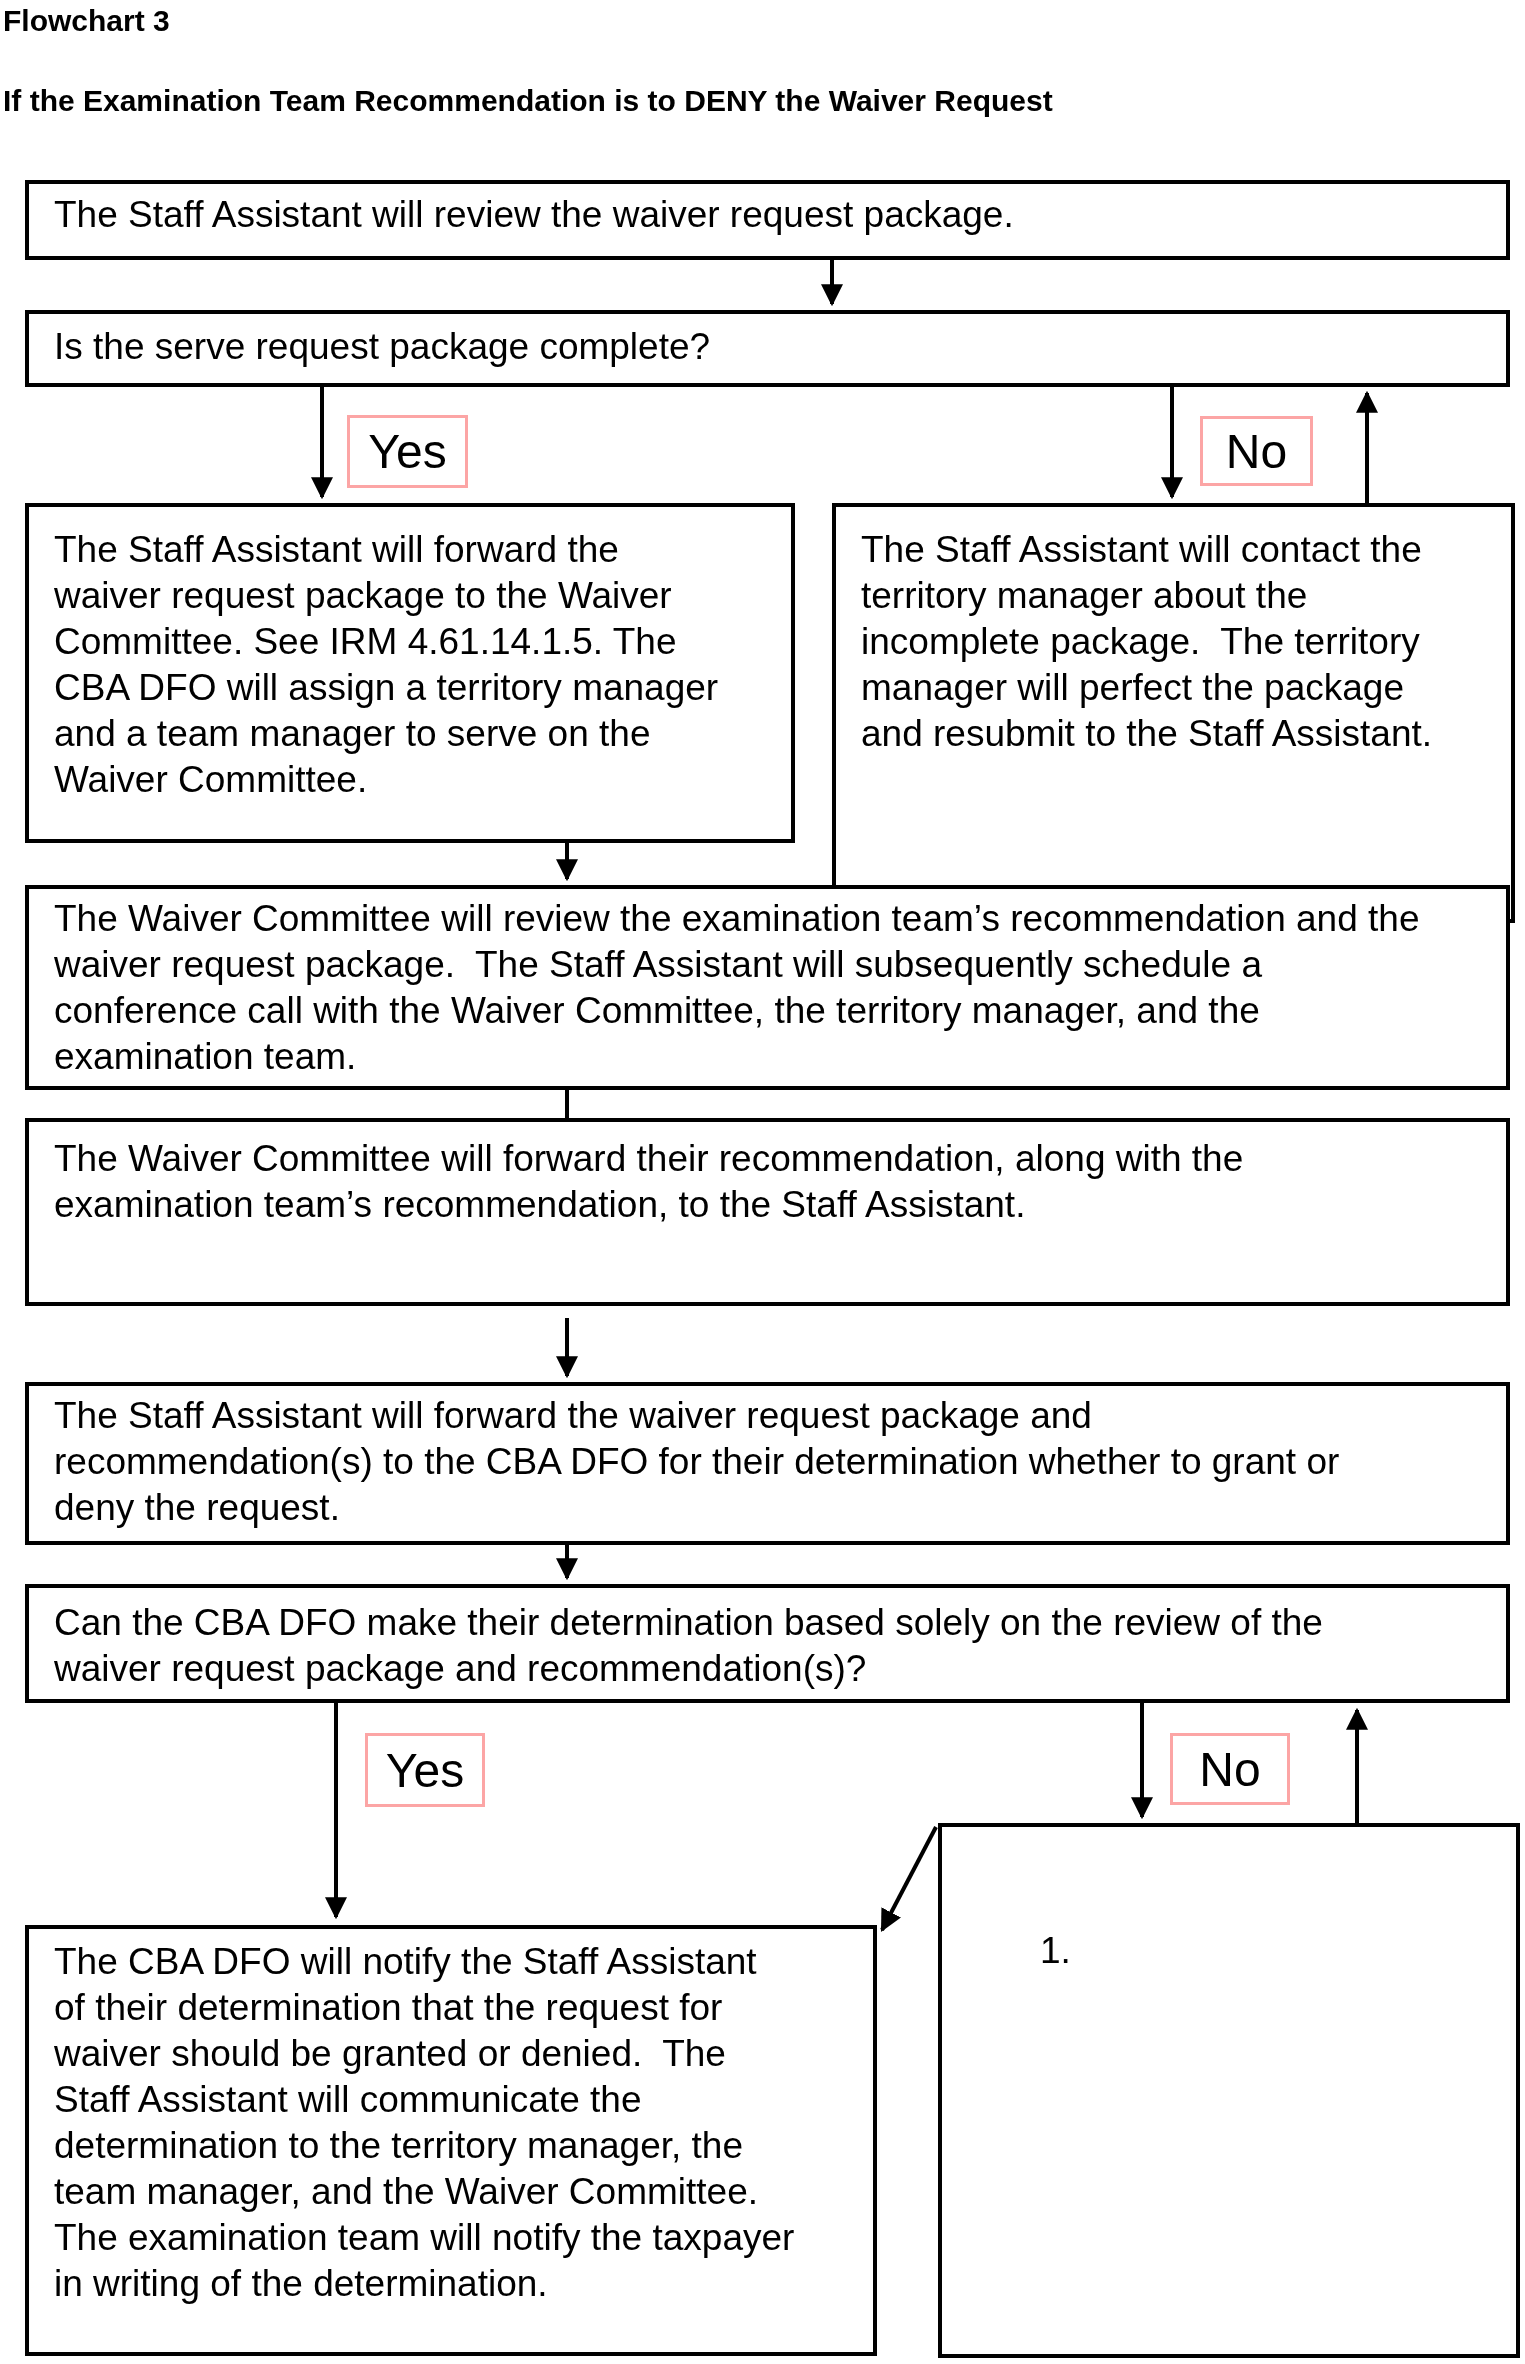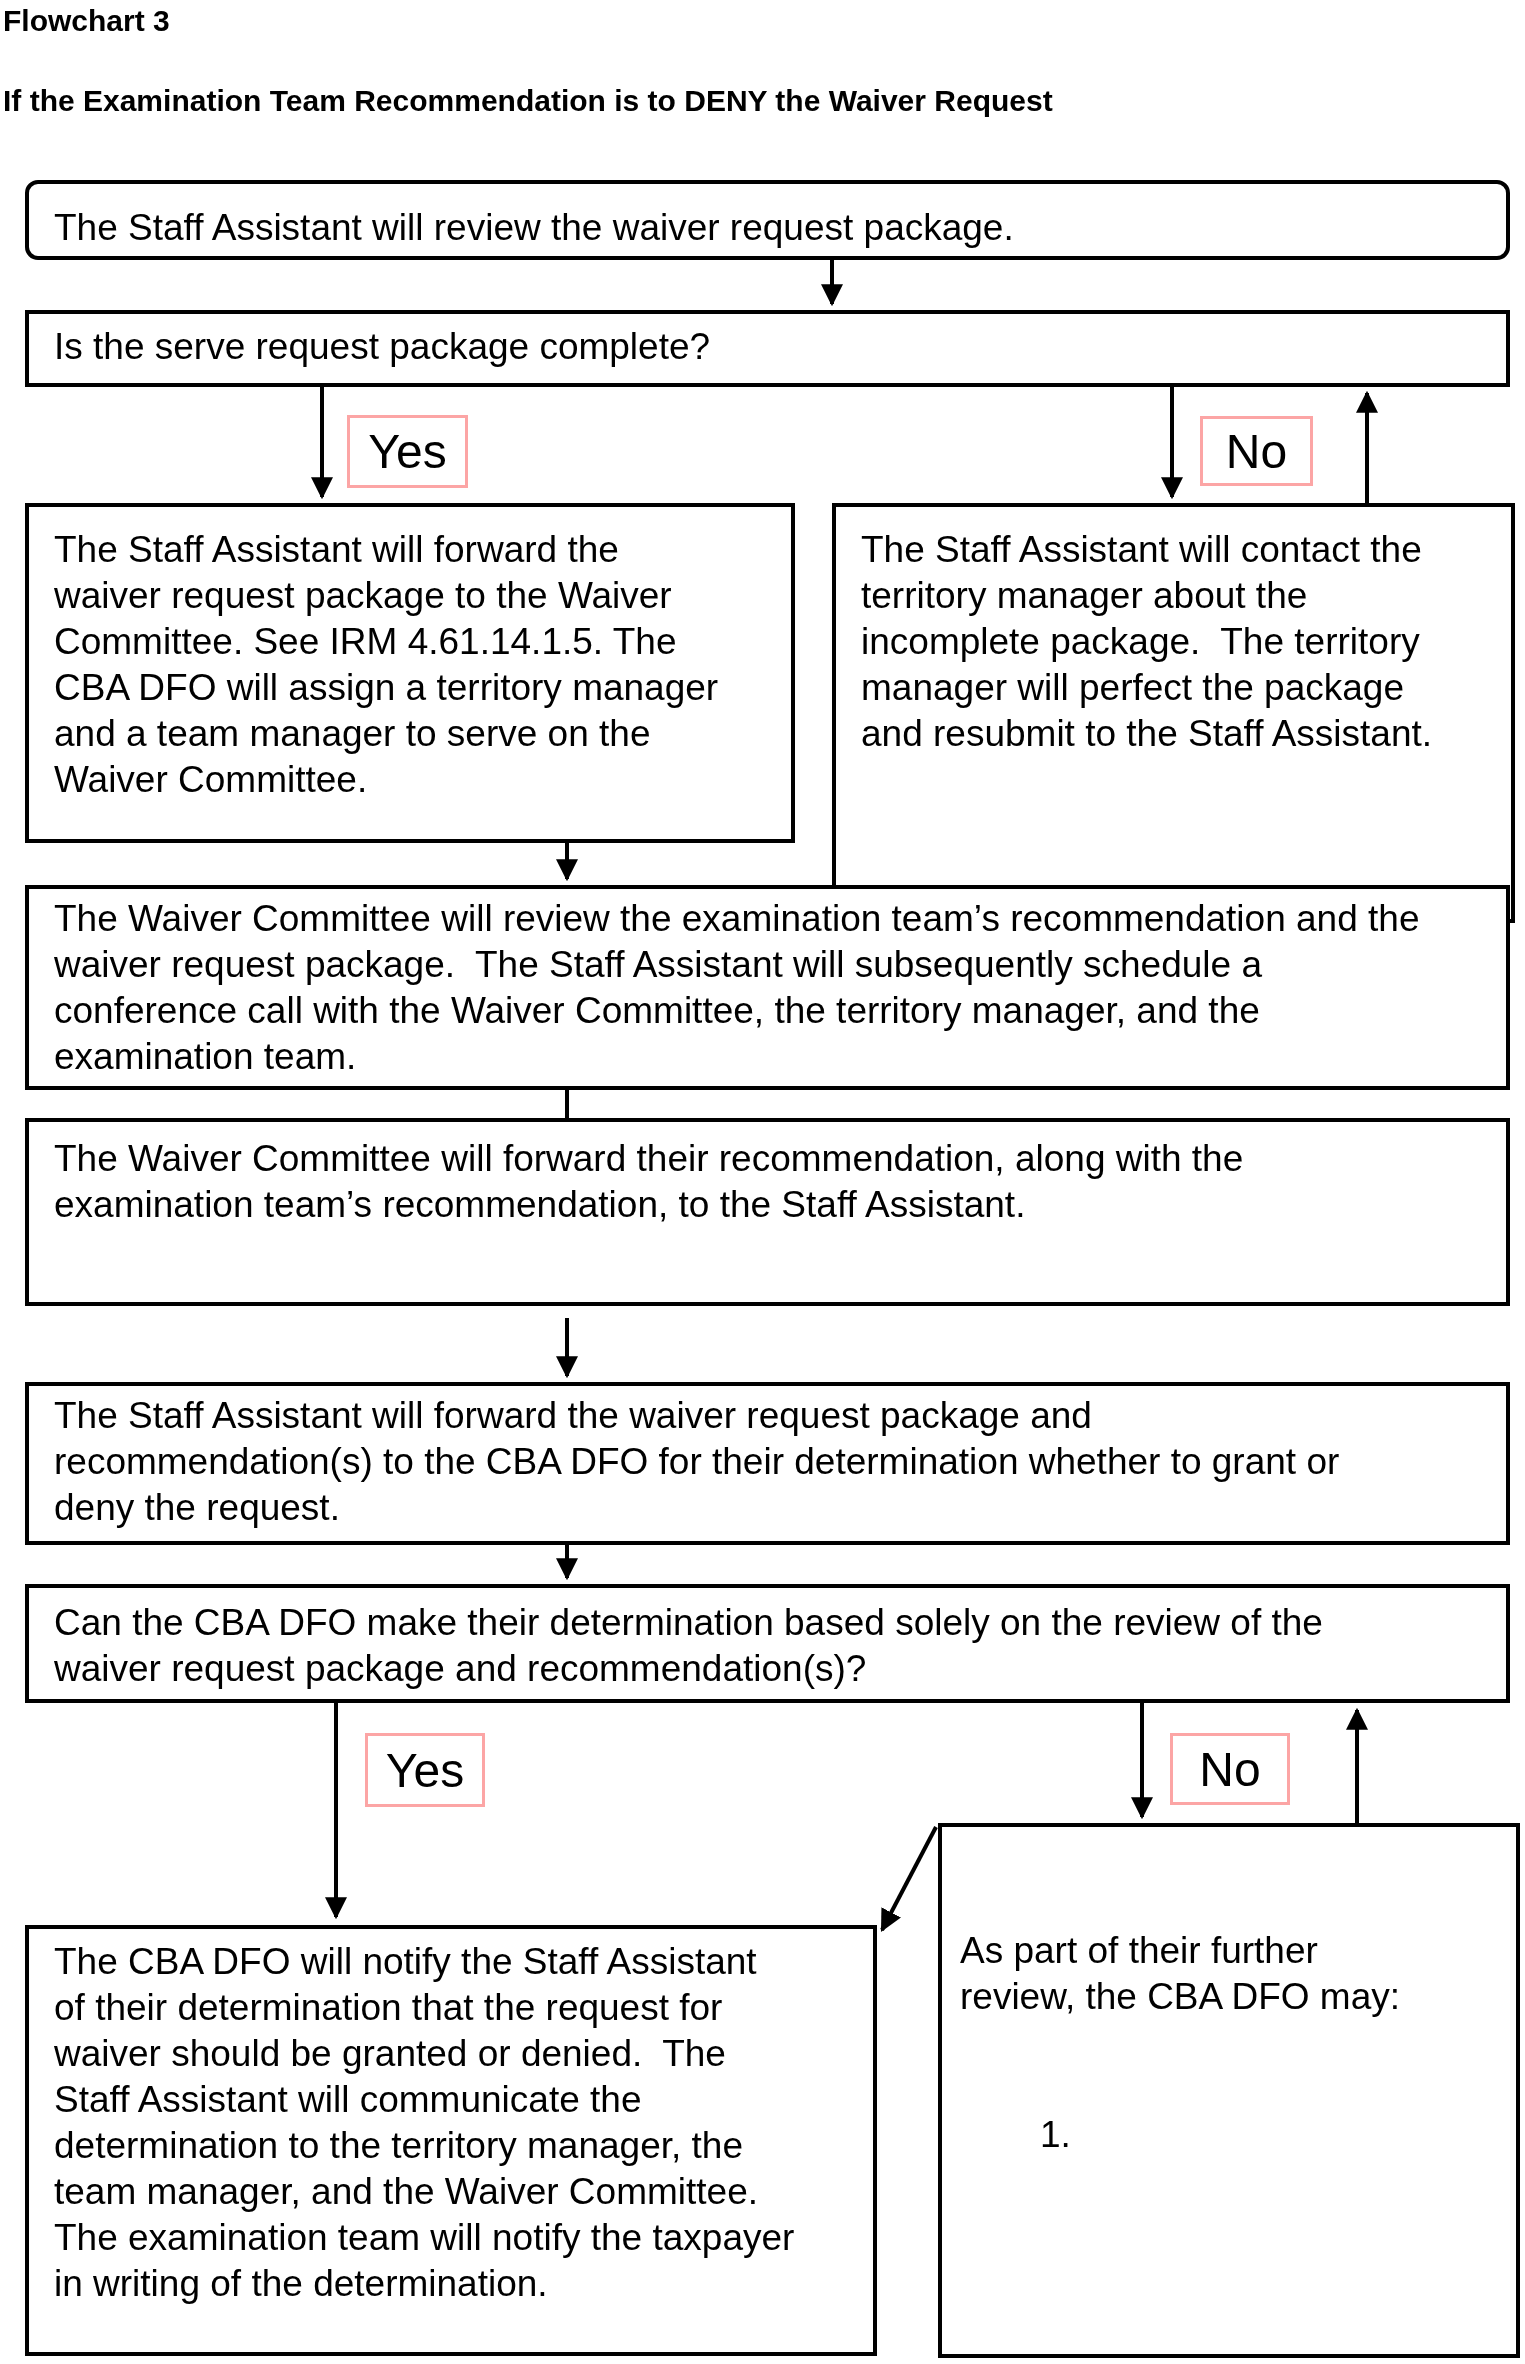--- a/index.html
+++ b/index.html
@@ -41,21 +41,21 @@
     justify-content: center;
     font-size: 48px;
     white-space: pre;
   }
   .connectors {
     position: absolute;
     left: 0;
     top: 0;
   }
   
-  #node-a { left: 25px; top: 180px;  width: 1485px; height: 80px;  padding-top: 21px; border-radius: 13px;  }
+  #node-a { left: 25px; top: 180px;  width: 1485px; height: 80px;  padding-top: 8px;  }
   #node-b { left: 25px; top: 310px;  width: 1485px; height: 77px;  padding-top: 10px; }
   #yes1   { left: 347px; top: 415px; width: 121px;  height: 73px;  }
   #no1    { left: 1200px; top: 416px; width: 113px; height: 70px;  }
   #node-c { left: 25px; top: 503px;  width: 770px;  height: 340px; padding-top: 20px; }
   #node-d { left: 832px; top: 503px; width: 683px;  height: 420px; padding-top: 20px; }
   #node-e { left: 25px; top: 885px;  width: 1485px; height: 205px; padding-top: 7px;  }
   #node-f { left: 25px; top: 1118px; width: 1485px; height: 188px; padding-top: 14px; }
   #node-g { left: 25px; top: 1382px; width: 1485px; height: 163px; padding-top: 7px;  }
   #node-h { left: 25px; top: 1584px; width: 1485px; height: 119px; padding-top: 12px; }
   #yes2   { left: 365px; top: 1733px; width: 120px; height: 74px;  }
@@ -132,19 +132,17 @@
 <div id="node-i" class="node">The CBA DFO will notify the Staff Assistant
 of their determination that the request for
 waiver should be granted or denied.  The
 Staff Assistant will communicate the
 determination to the territory manager, the
 team manager, and the Waiver Committee.
 The examination team will notify the taxpayer
 in writing of the determination.</div>
 
 <div id="node-j" class="node">
-  <div>As part of their further
-review, the CBA DFO may:</div>
   <div class="list-row">
     <span class="list-num">1.</span>
   </div>
   
 </div>
 
 </body></html>

